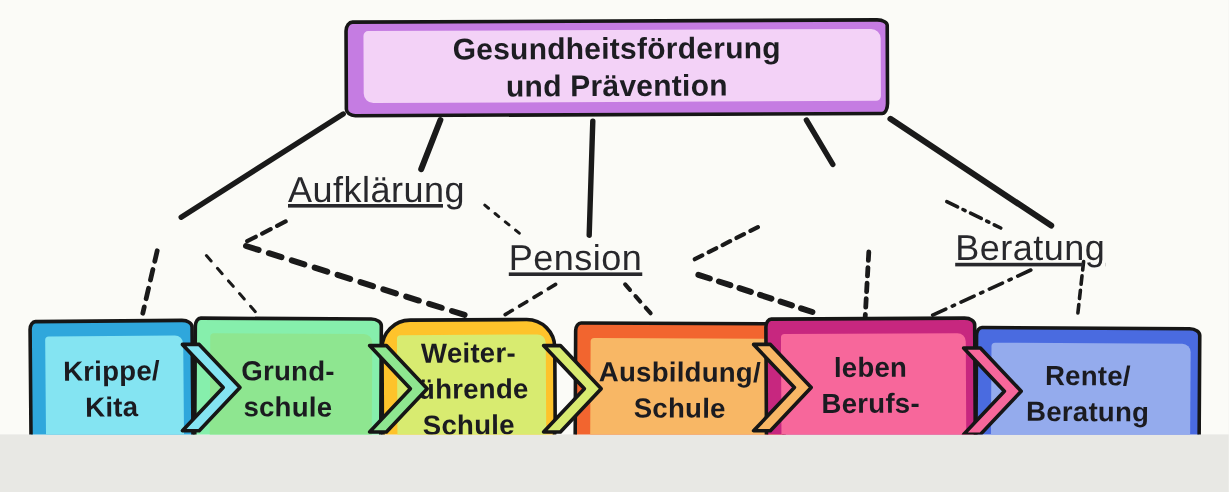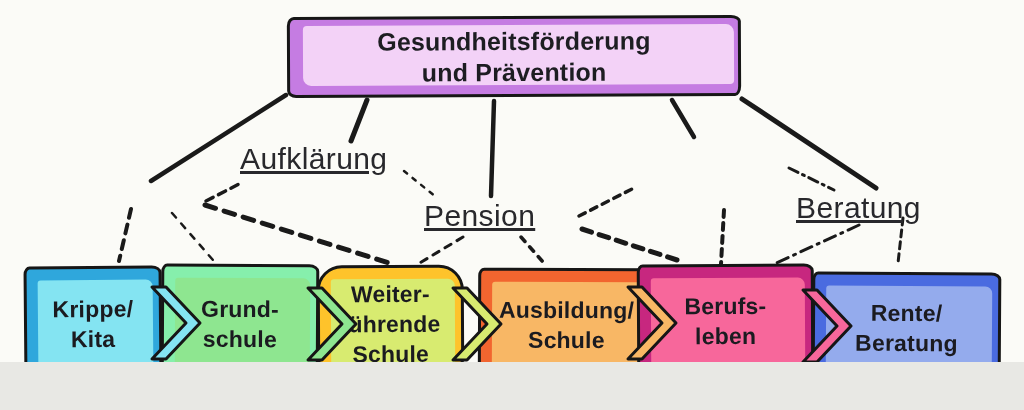--- a/index.html
+++ b/index.html
@@ -173,22 +173,22 @@
   <div class="stage" id="stage-3" style="background: rgb(242, 101, 47);">
     <div class="fill" style="background: rgb(248, 183, 101);"></div>
     <div class="label">
       <span>Ausbildung/</span>
       <span>Schule</span>
     </div>
   </div>
   <div class="stage" id="stage-4" style="background: rgb(199, 39, 127);">
     <div class="fill" style="background: rgb(247, 103, 155);"></div>
     <div class="label">
+      <span>leben</span>
       <span>Berufs-</span>
-      <span>leben</span>
     </div>
   </div>
   <div class="stage" id="stage-5" style="background: rgb(74, 107, 224);">
     <div class="fill" style="background: rgb(148, 171, 237);"></div>
     <div class="label">
       <span>Rente/</span>
       <span>Beratung</span>
     </div>
   </div>
 

